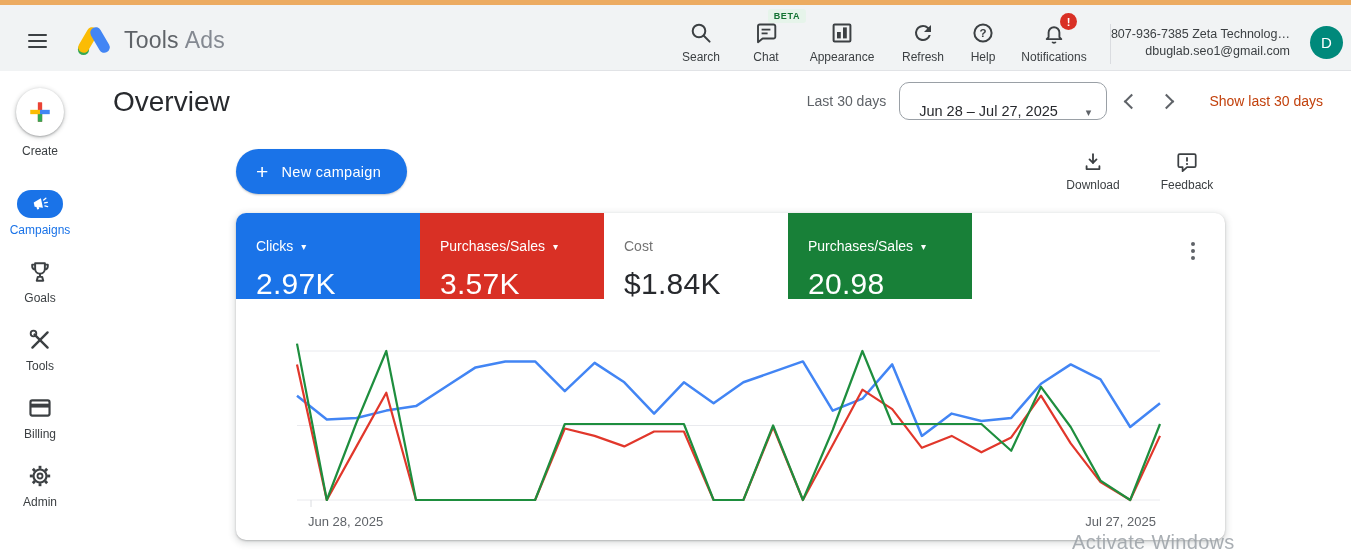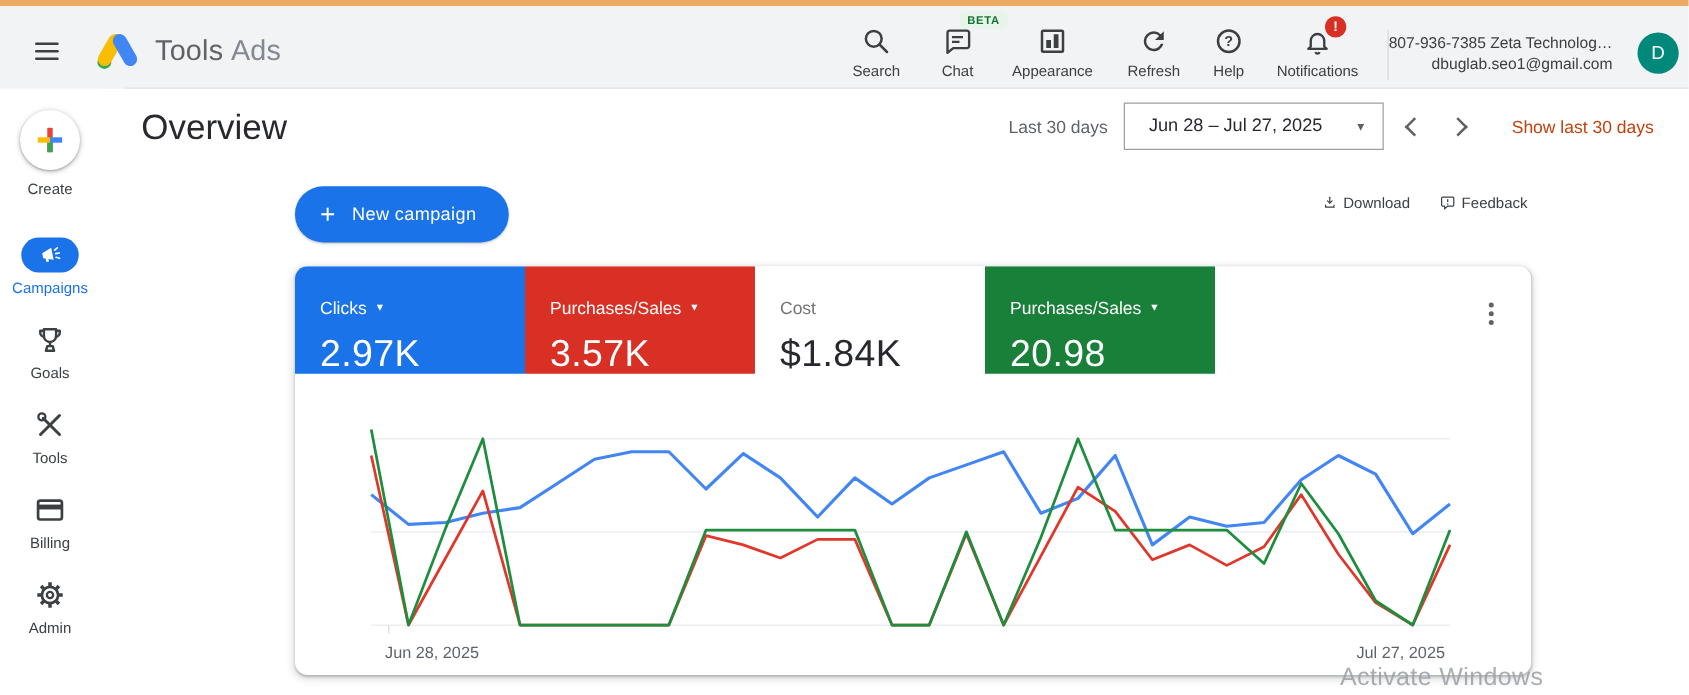--- a/index.html
+++ b/index.html
@@ -39,35 +39,35 @@
         display:flex;align-items:center;justify-content:center;}
   .s-item{position:absolute;left:0;width:80px;display:flex;flex-direction:column;align-items:center;gap:5px;
         font-size:12px;color:#3c4043;cursor:pointer;}
   .s-item .icon-slot{height:28px;display:flex;align-items:center;justify-content:center;}
   .s-item.active{color:#1a73e8;}
   .pill{width:46px;height:28px;border-radius:14px;background:#1a73e8;display:flex;align-items:center;justify-content:center;}
   
   .page-title{position:absolute;left:113px;top:86px;font-size:28px;font-weight:400;color:#27292d;margin:0;}
   .date-controls{position:absolute;top:82px;right:28px;height:38px;display:flex;align-items:center;}
   .range-label{color:#5f6368;font-size:14px;margin-right:13px;}
-  .date-box{height:38px;box-sizing:border-box;border:1px solid #9aa0a6;border-radius:0;background:#fff;
-        display:flex;align-items:center;padding:0 15px 0 19px;font-size:14.5px;color:#27292d;cursor:pointer;}
+  .date-box{height:38px;box-sizing:border-box;border:1px solid #9aa0a6;border-radius:10px;background:#fff;
+        display:flex;align-items:flex-end;padding:0 15px 0 19px;font-size:14.5px;color:#27292d;cursor:pointer;}
   .date-caret{color:#5f6368;font-size:11px;margin-left:28px;}
   .chev-btn{width:34px;height:34px;background:none;border:none;display:flex;align-items:center;justify-content:center;cursor:pointer;margin-left:5px;}
   .chev{display:inline-block;width:9px;height:9px;border-left:2.4px solid #5f6368;border-bottom:2.4px solid #5f6368;}
   .chev.left{transform:rotate(45deg);margin-left:4px;}
   .chev.right{transform:rotate(-135deg);margin-right:4px;}
   .show-link{color:#c2410c;font-size:14px;font-weight:500;margin-left:24px;text-decoration:none;cursor:pointer;}
   .new-campaign{position:absolute;left:236px;top:149px;height:45px;border:none;border-radius:23px;background:#1a73e8;
         color:#fff;font-family:inherit;font-size:14.5px;font-weight:500;letter-spacing:.3px;
         display:flex;align-items:center;gap:13px;padding:0 26px 0 20px;cursor:pointer;
         box-shadow:0 1px 2px rgba(60,64,67,.3);}
   .nc-plus{font-size:21px;font-weight:400;line-height:1;}
   .dl-fb{position:absolute;top:151px;right:129px;display:flex;gap:24px;}
-  .df-item{width:70px;display:flex;flex-direction:row;align-items:center;gap:5px;font-size:12px;color:#3c4043;cursor:pointer;}
+  .df-item{width:70px;display:flex;flex-direction:column;align-items:center;gap:5px;font-size:12px;color:#3c4043;cursor:pointer;}
   
   .card{position:absolute;left:236px;top:213px;width:989px;height:327px;background:#fff;border-radius:10px;
         box-shadow:0 1px 2px rgba(60,64,67,.3),0 2px 6px 2px rgba(60,64,67,.15);overflow:hidden;}
   .tiles{position:absolute;left:0;top:0;display:flex;}
   .tile{width:184px;height:86px;box-sizing:border-box;padding:25px 0 0 20px;cursor:pointer;}
   .tile-label{font-size:14px;display:flex;align-items:center;gap:8px;}
   .tile-caret{font-size:10px;}
   .tile-value{font-size:30px;margin-top:13px;letter-spacing:.3px;}
   .kebab{position:absolute;top:24px;right:20px;width:24px;height:28px;background:none;border:none;cursor:pointer;
         display:flex;flex-direction:column;align-items:center;justify-content:center;gap:3.2px;}

